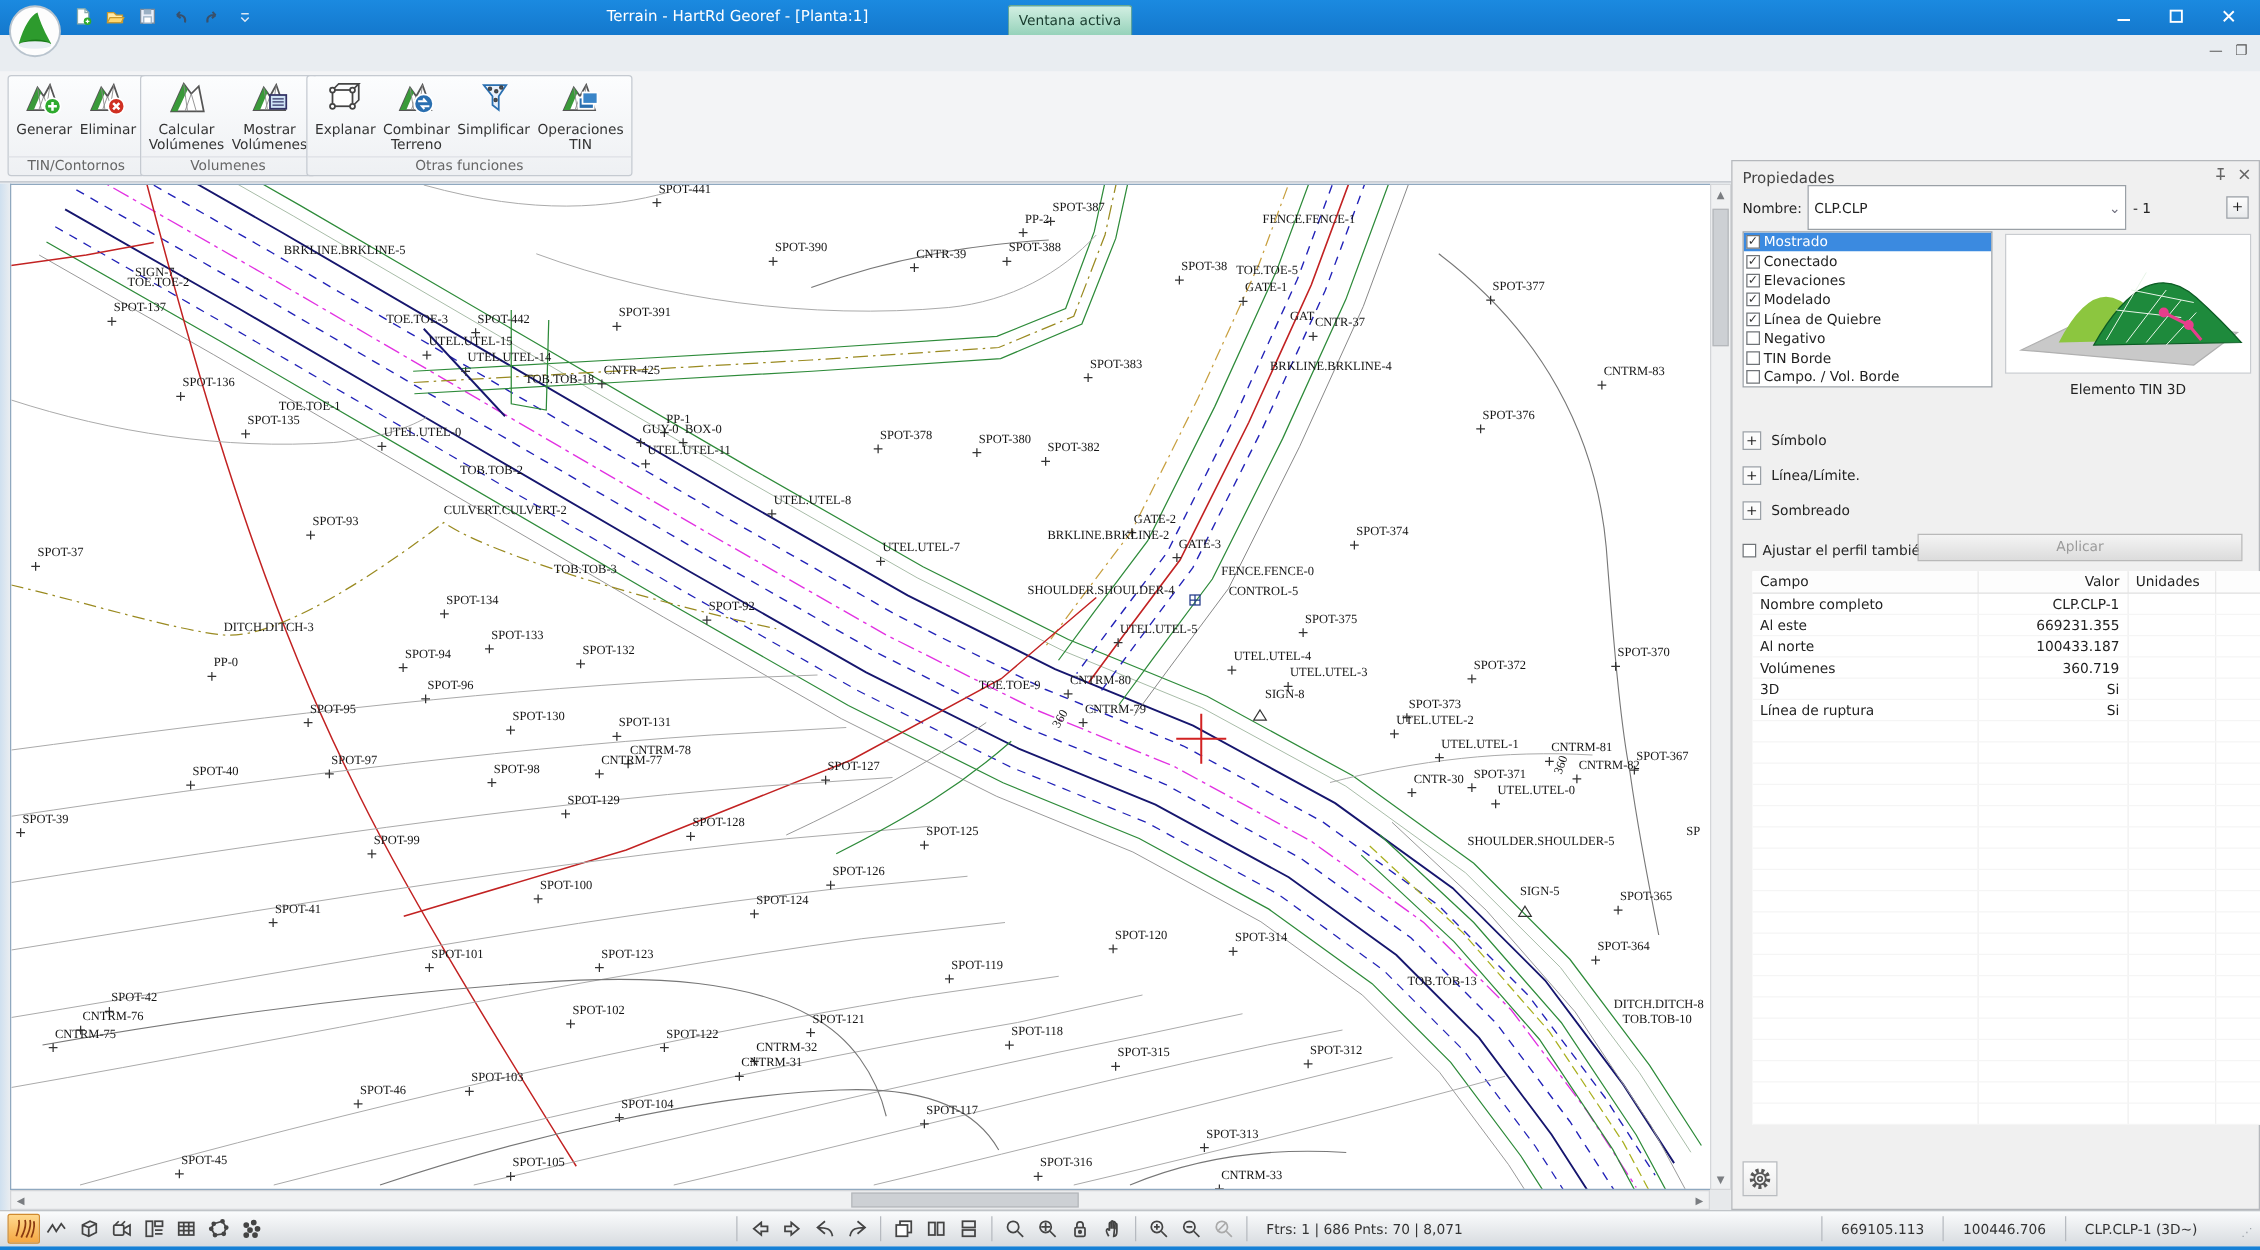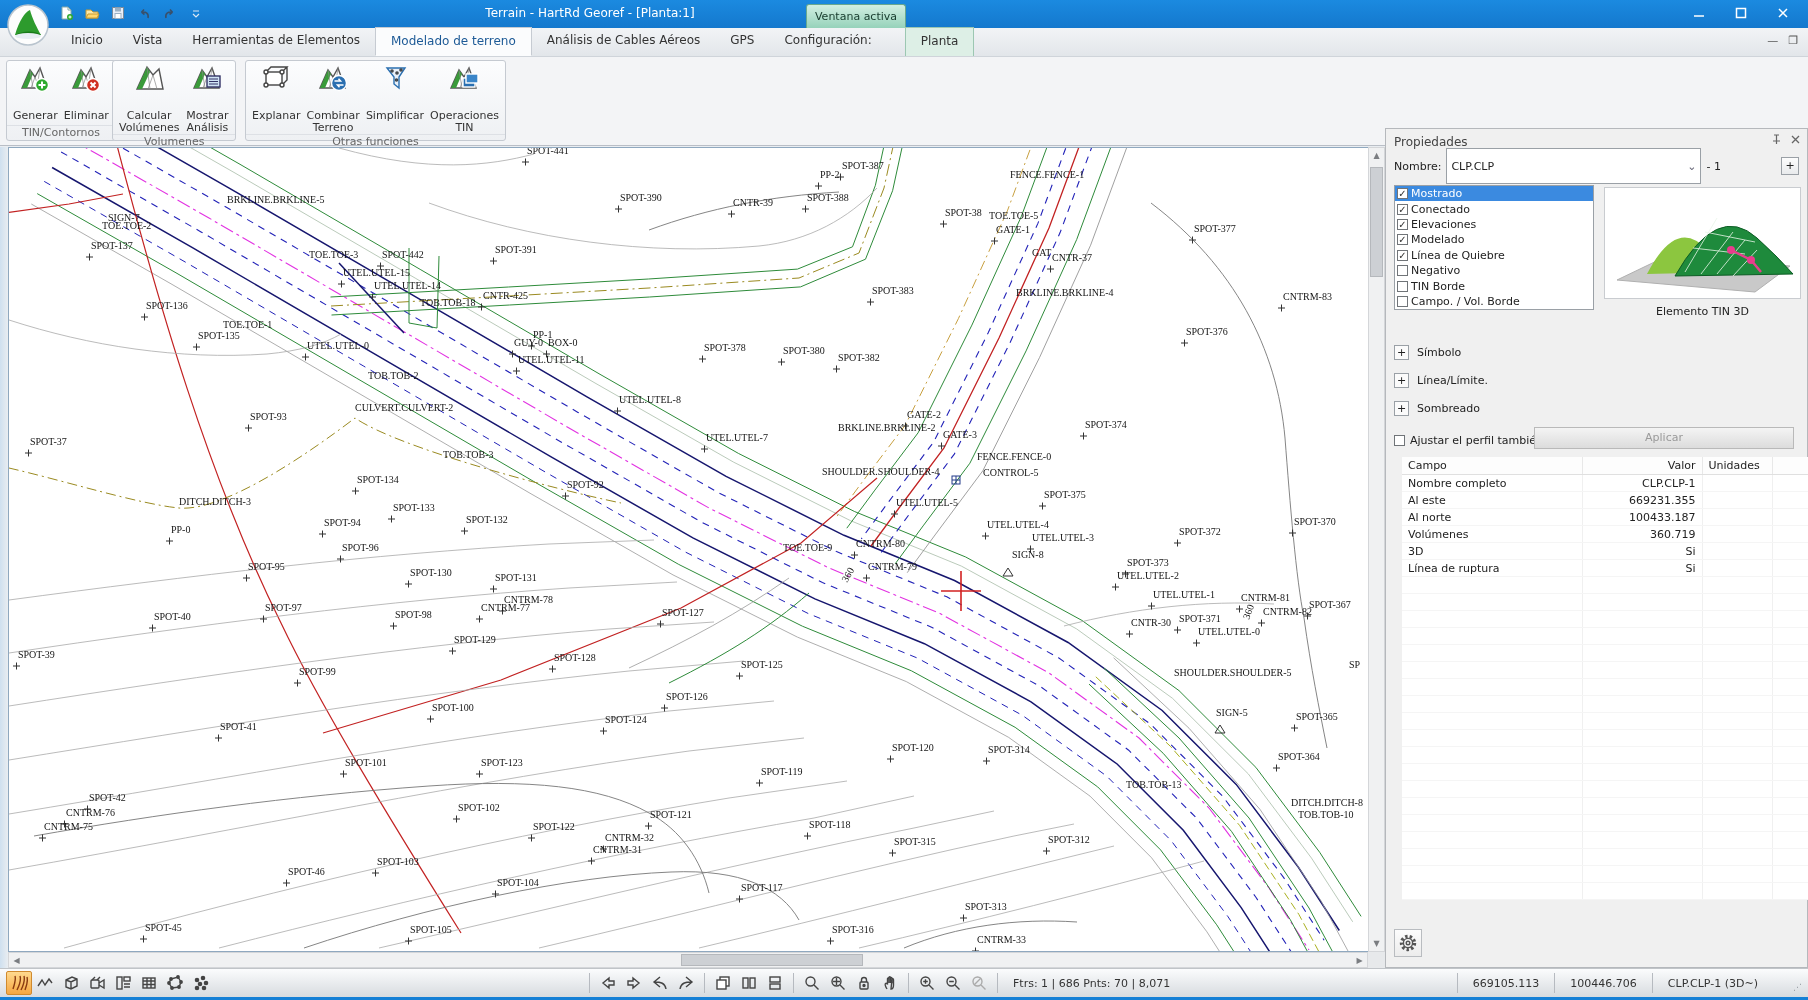--- a/index.html
+++ b/index.html
@@ -25,21 +25,21 @@
   .rtab.active { background:#fbfcfd; border:1px solid #c6cbd2; border-bottom:1px solid #fbfcfd; color:#1d5a96; }
   .rtab.contextual { background:#ddefe6; border:1px solid #9cc7b2; border-bottom:none; }
   #mdi-btns { position:absolute; right:10px; top:34px; display:flex; gap:10px; color:#555; font-size:11px; }
 
   
   #ribbon { position:absolute; left:0; top:57px; width:1808px; height:89px; background:#f3f4f6; border-bottom:1px solid #b9bec6; }
   .rgroup { position:absolute; top:3px; height:81px; background:linear-gradient(#fcfdfe,#eef0f3); border:1px solid #c5cad1; border-radius:3px; display:flex; flex-direction:column; }
   .rgroup-buttons { flex:1; display:flex; align-items:flex-start; justify-content:center; gap:2px; padding:2px 4px 0 4px; }
   .rbtn { display:flex; flex-direction:column; align-items:center; width:auto; min-width:48px; max-width:86px; padding:0 2px; }
   .rbtn svg { width:32px; height:30px; }
-  .rbtn-label { font-size:11px; color:#333; text-align:center; line-height:12px; margin-top:13px; white-space:pre-line; }
+  .rbtn-label { font-size:11px; color:#333; text-align:center; line-height:12px; margin-top:1px; white-space:pre-line; }
   .rgroup-label { text-align:center; font-size:11px; color:#666; height:15px; line-height:14px; border-top:1px solid #dde0e5; }
 
   
   #map-frame { position:absolute; left:8px; top:147px; width:1360px; height:805px; background:#fff; border:1px solid #8fa8bf; border-right:none; overflow:hidden;font-family:Liberation Serif, serif; }
   #left-strip { position:absolute; left:0; top:147px; width:8px; height:821px; background:linear-gradient(90deg,#cfe0ef,#e9edf1); }
   #map-svg text { font-size:10px; fill:#151515; }
 
   
   #vscroll { position:absolute; left:1368px; top:147px; width:17px; height:805px; background:#f0f1f2; border:1px solid #d4d6d9; }
   #vthumb { position:absolute; left:1px; top:20px; width:13px; height:110px; background:#cdd0d4; border:1px solid #b5b8bc; }
@@ -148,30 +148,20 @@
 
   <div id="logo">
     <svg width="44" height="44" viewBox="0 0 44 44">
       <circle cx="22" cy="22" r="20" fill="#fdfdfd" stroke="#b9c4ce" stroke-width="1.5"></circle>
       <path d="M9,32 C13,18 19,9 24,7 C26,15 31,25 35,32 Z" fill="#2d9b2d"></path>
       <path d="M9,32 C16,28 28,27 35,32 Z" fill="#187a18"></path>
       <ellipse cx="22" cy="33" rx="13" ry="3" fill="#e7eef3"></ellipse>
     </svg>
   </div>
 
-  <div id="tabrow">
-      <div class="rtab">Inicio</div>
-      <div class="rtab">Vista</div>
-      <div class="rtab">Herramientas de Elementos</div>
-      <div class="rtab active">Modelado de terreno</div>
-      <div class="rtab">Análisis de Cables Aéreos</div>
-      <div class="rtab">GPS</div>
-      <div class="rtab">Configuración:</div>
-      <div class="rtab contextual" style="margin-left: 18px;">Planta</div>
-    </div>
   <div id="mdi-btns">
     <span>—</span>
     <span>❐</span>
   </div>
 
   <div id="ribbon">
       <div class="rgroup" style="left: 6px;">
         <div class="rgroup-buttons">
           <div class="rbtn">
             <span><svg width="32" height="30" viewBox="0 0 32 30" fill="none" stroke="#444" stroke-width="1.4">
@@ -209,21 +199,21 @@
           </div>
           <div class="rbtn">
             <span><svg width="32" height="30" viewBox="0 0 32 30" fill="none" stroke="#444" stroke-width="1.4">
                 <path d="M3,25 L11,7 L16,14 L21,5 L28,25 Z" fill="#fff" stroke="#555"></path>
                 <path d="M3,25 L11,7 L14,11 L8,25 Z" fill="#3a9a3a" stroke="none"></path>
                 <path d="M11,7 L14,25 M16,14 L12,25 M16,14 L20,25 M21,5 L18,25" stroke="#888" stroke-width="0.7"></path>
                 <rect x="16" y="13" width="13" height="11" fill="#cfe3f5" stroke="#336"></rect>
                 <path d="M18,16 H27 M18,18.5 H27 M18,21 H27" stroke="#336" stroke-width="1"></path>
               </svg></span>
             <div class="rbtn-label">Mostrar
-Análisis</div>
+Volúmenes</div>
           </div>
         </div>
         <div class="rgroup-label">Volumenes</div>
       </div>
       <div class="rgroup" style="left: 245px;">
         <div class="rgroup-buttons">
           <div class="rbtn">
             <span><svg width="32" height="30" viewBox="0 0 32 30" fill="none" stroke="#444" stroke-width="1.4">
                 <rect x="6" y="9" width="16" height="13" fill="#fff" stroke="#444"></rect>
                 <path d="M6,9 L11,4 L27,4 L22,9 M27,4 L27,17 L22,22" stroke="#444"></path>

